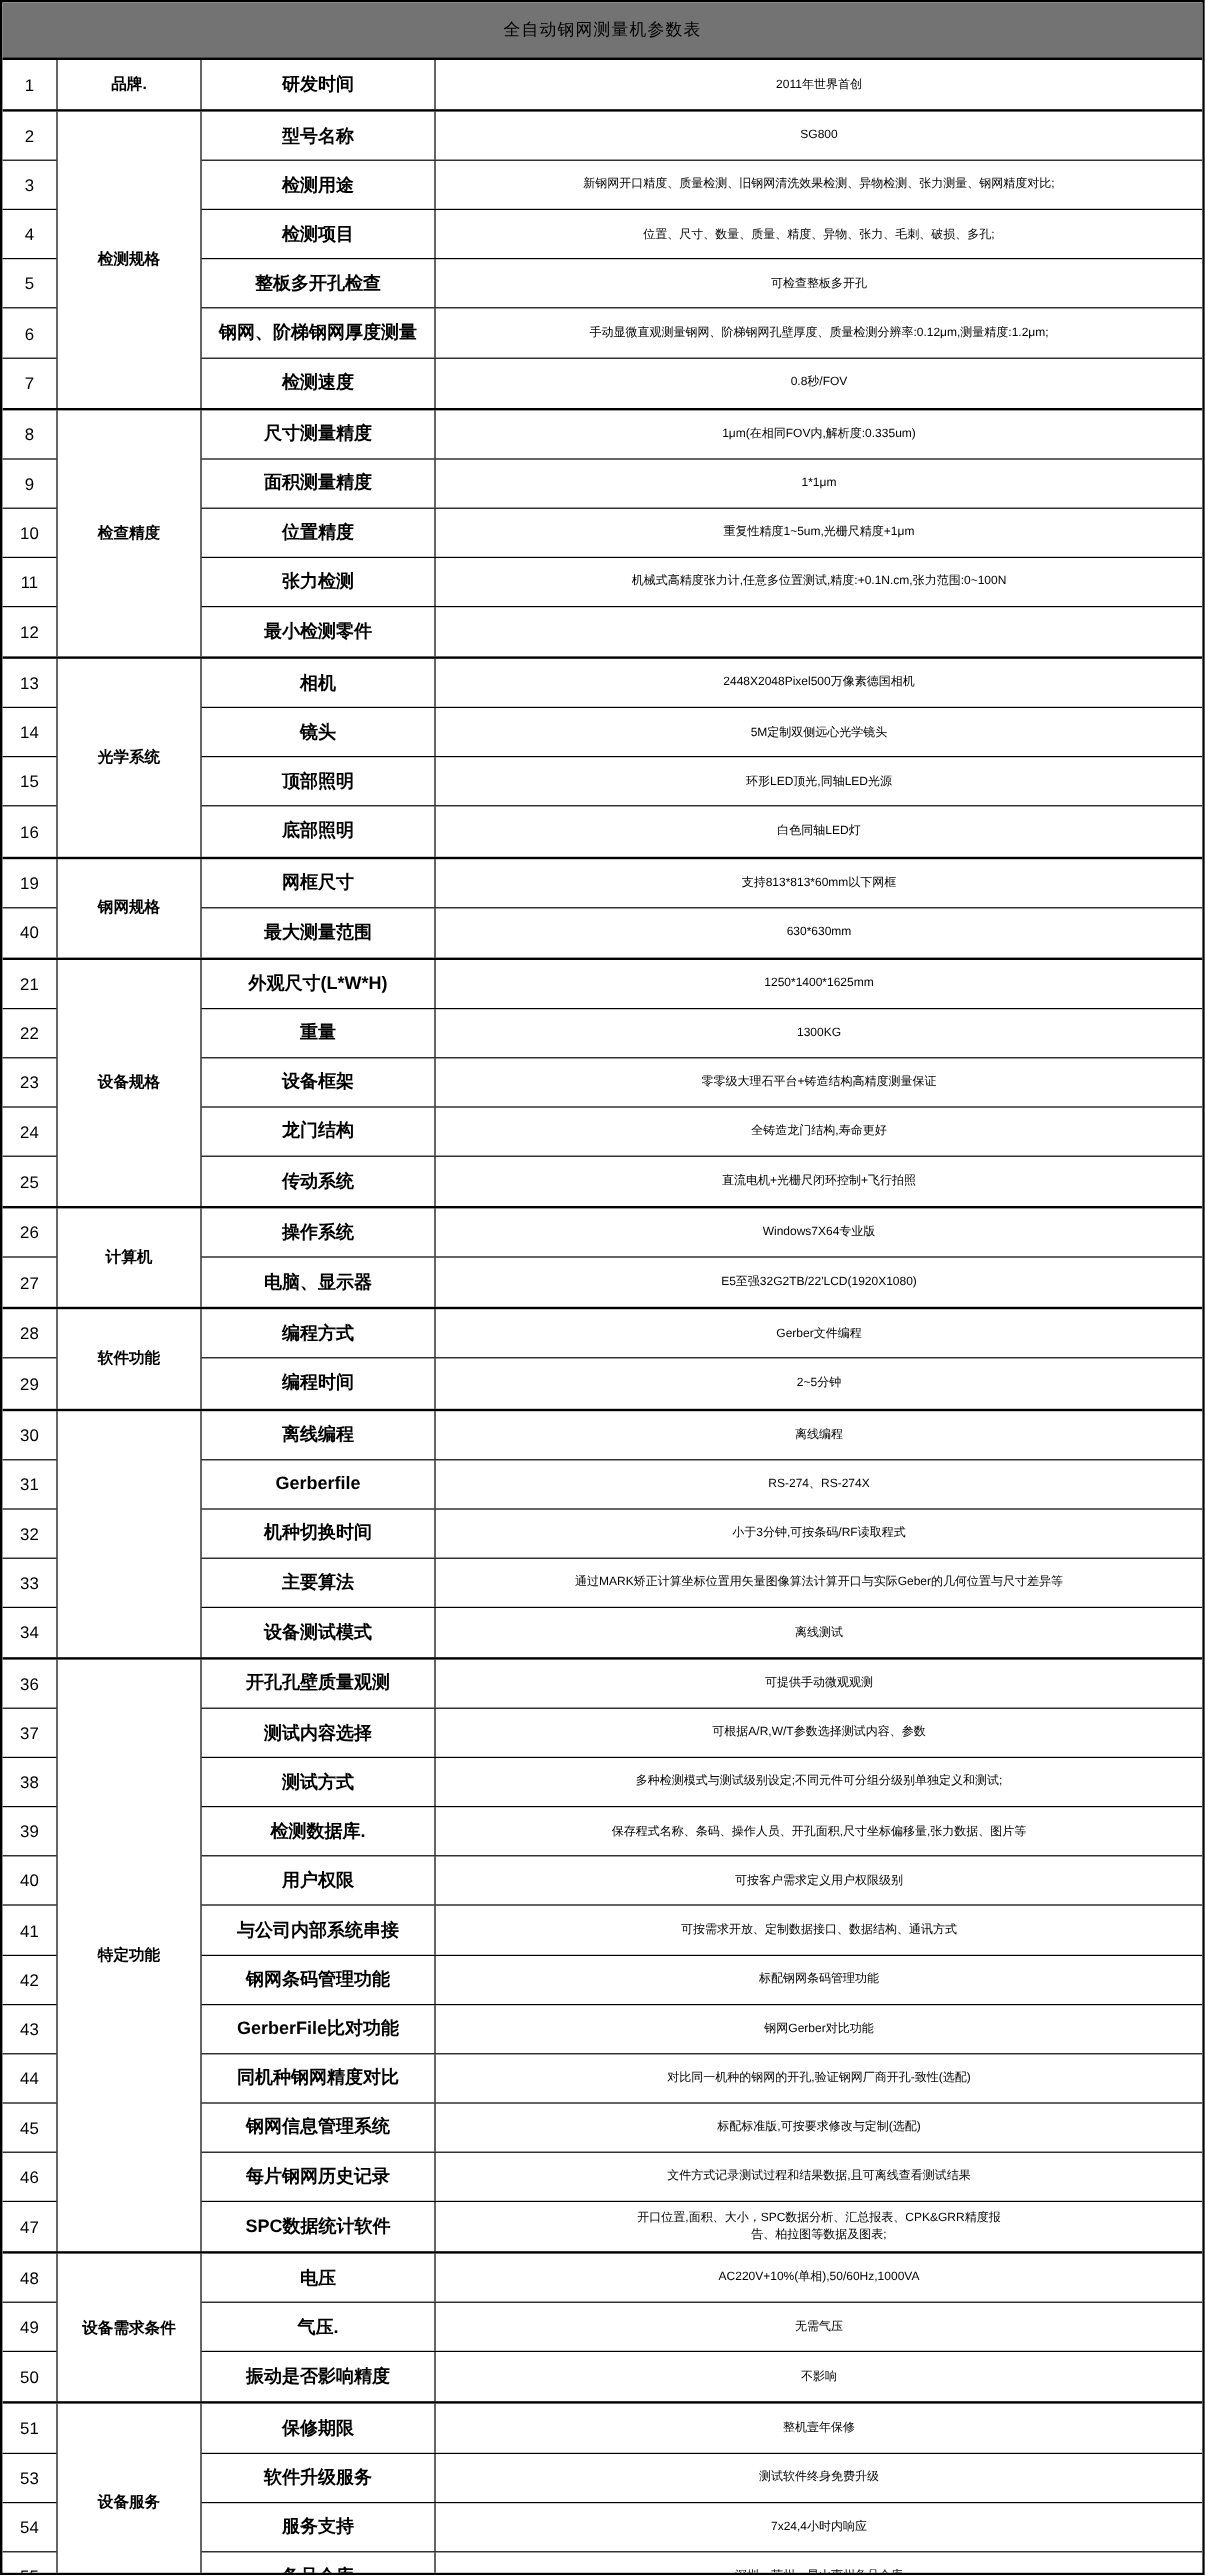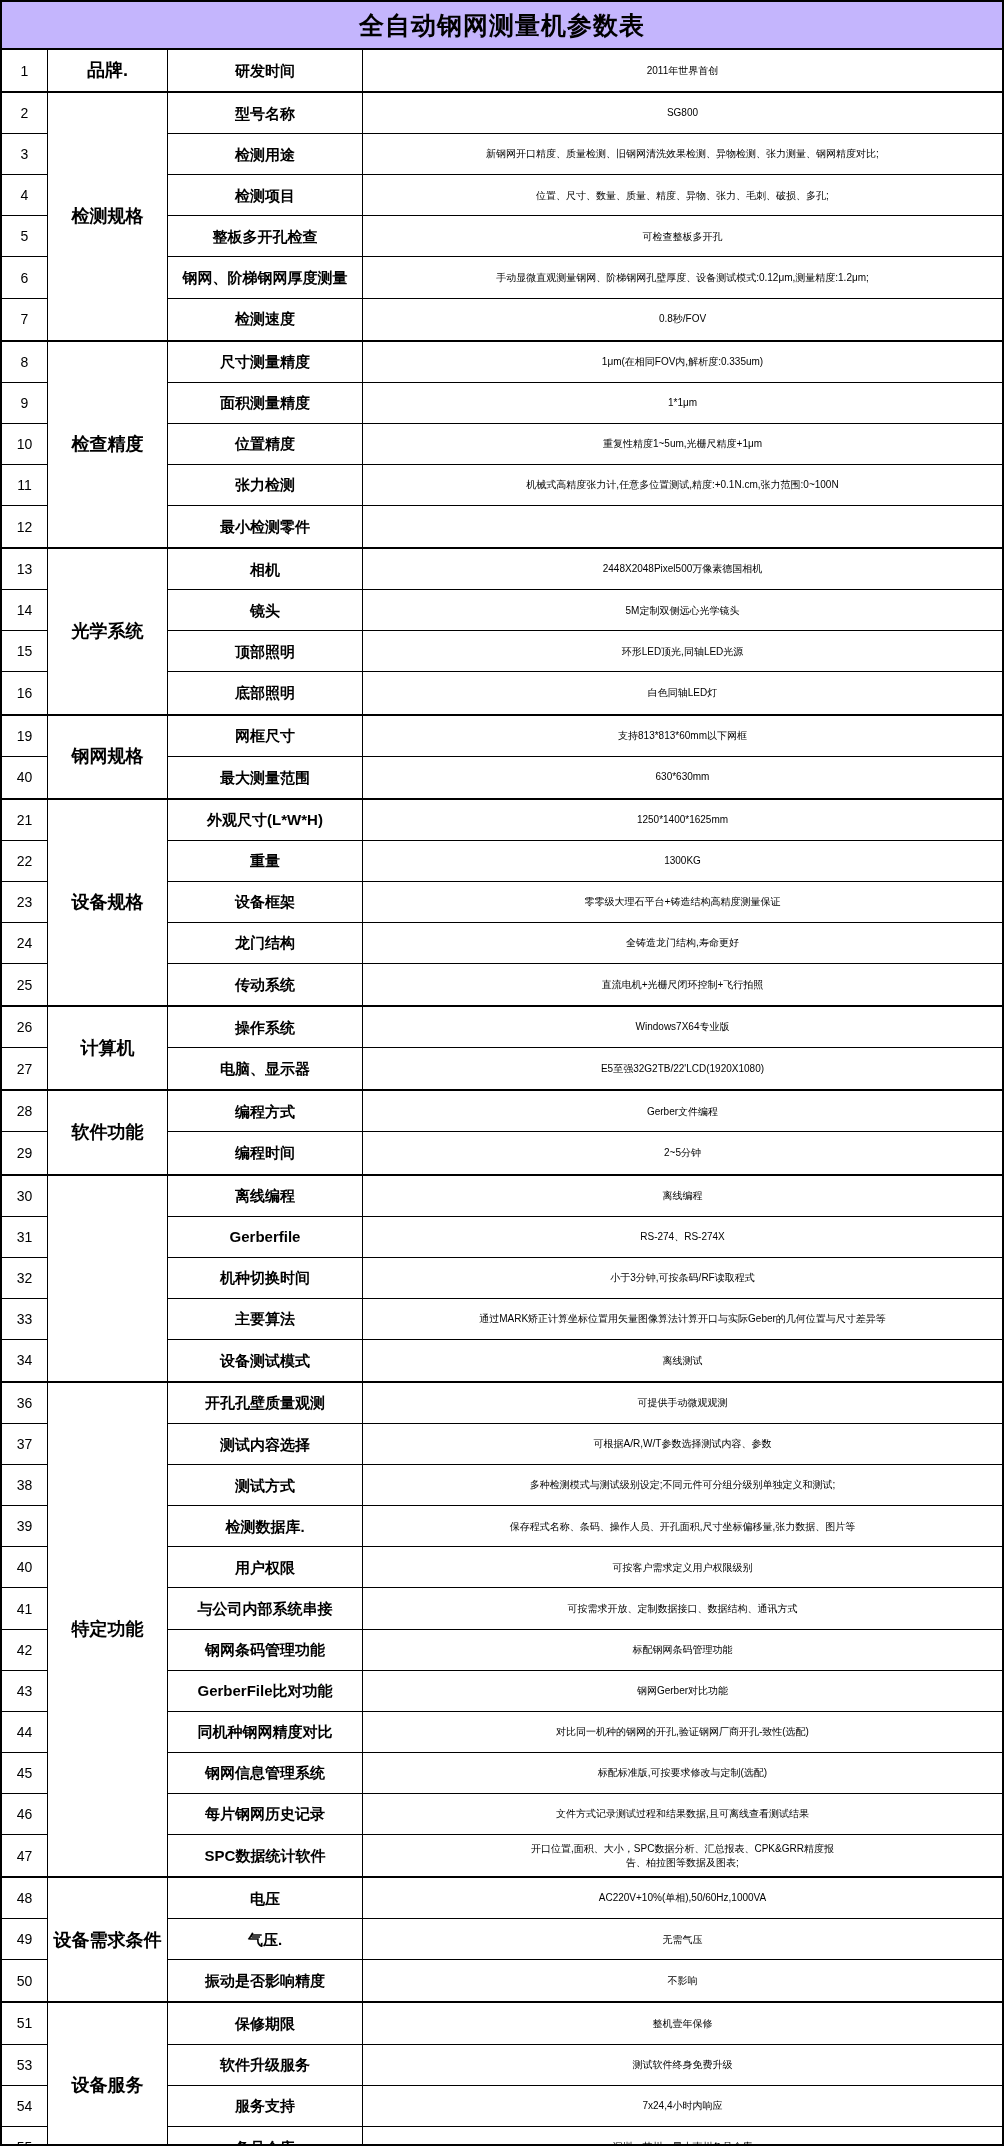--- a/index.html
+++ b/index.html
@@ -1,30 +1,30 @@
 <!DOCTYPE html>
 <html><head>
 <meta charset="utf-8">
 <style>
   html,body{margin:0;padding:0;background:#fff;font-family:"Liberation Sans",sans-serif;color:#000;}
   .page{width:1004px;height:2146px;box-sizing:border-box;border:2px solid #000;background:#fff;
         display:flex;flex-direction:column;overflow:hidden;}
-  .title-bar{height:46px;flex:0 0 46px;background:#c4b5fd;border-bottom:2px solid #000;
+  .title-bar{height:46px;flex:0 0 46px;background:#737373;border-bottom:2px solid #000;
              display:flex;align-items:center;justify-content:center;
-             font-size:25px;font-weight:bold;letter-spacing:1px;}
+             font-size:14px;font-weight:normal;letter-spacing:1px;}
   .tbody{flex:1;display:flex;flex-direction:column;}
   .group{display:flex;flex-direction:row;align-items:stretch;}
   .group + .group{border-top:2px solid #000;}
   .col-no{width:45px;flex:0 0 45px;border-right:1px solid #000;display:flex;flex-direction:column;}
   .no-cell{height:41.1px;box-sizing:border-box;border-bottom:1px solid #000;
            display:flex;align-items:center;justify-content:center;font-size:14px;}
   .col-no .no-cell:last-child{border-bottom:none;}
   .col-cat{width:119px;flex:0 0 119px;border-right:1px solid #000;
            display:flex;align-items:center;justify-content:center;
-           font-size:18px;font-weight:bold;text-align:center;line-height:1.25;}
+           font-size:13px;font-weight:bold;text-align:center;line-height:1.25;}
   .col-rows{flex:1;display:flex;flex-direction:column;min-width:0;}
   .prow{height:41.1px;box-sizing:border-box;border-bottom:1px solid #000;display:flex;min-width:0;}
   .col-rows .prow:last-child{border-bottom:none;}
   .param{width:195px;flex:0 0 195px;border-right:1px solid #000;box-sizing:border-box;
          display:flex;align-items:center;justify-content:center;
          font-size:15px;font-weight:bold;text-align:right;padding:0 3px;line-height:1.15;}
   .value{flex:1;display:flex;align-items:center;justify-content:center;min-width:0;
          font-size:10px;text-align:center;padding:0 4px;line-height:1.35;white-space:pre-line;}
 </style>
 </head>
@@ -67,21 +67,21 @@
           <div class="prow">
             <div class="param">检测项目</div>
             <div class="value">位置、尺寸、数量、质量、精度、异物、张力、毛刺、破损、多孔;</div>
           </div>
           <div class="prow">
             <div class="param">整板多开孔检查</div>
             <div class="value">可检查整板多开孔</div>
           </div>
           <div class="prow">
             <div class="param">钢网、阶梯钢网厚度测量</div>
-            <div class="value">手动显微直观测量钢网、阶梯钢网孔壁厚度、设备测试模式:0.12μm,测量精度:1.2μm;</div>
+            <div class="value">手动显微直观测量钢网、阶梯钢网孔壁厚度、质量检测分辨率:0.12μm,测量精度:1.2μm;</div>
           </div>
           <div class="prow">
             <div class="param">检测速度</div>
             <div class="value">0.8秒/FOV</div>
           </div>
         </div>
       </div>
       <div class="group">
         <div class="col-no">
           <div class="no-cell">8</div>

